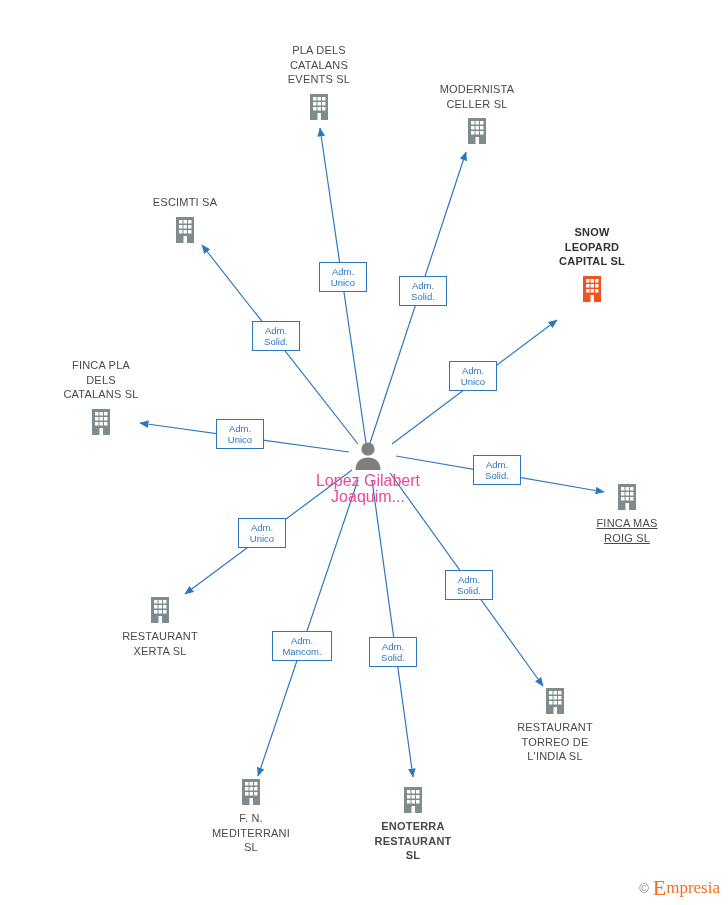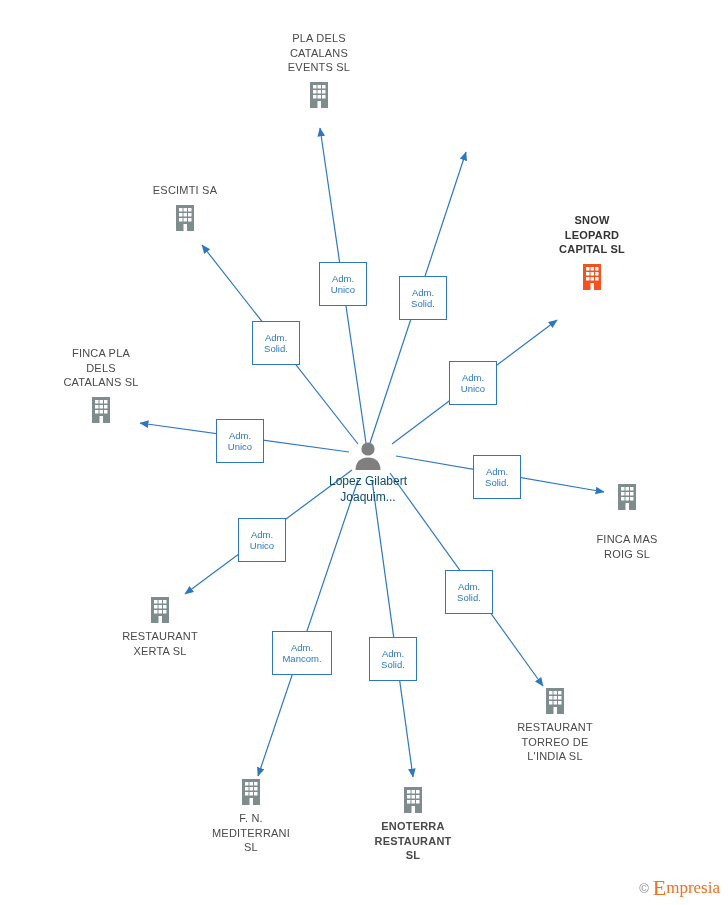--- a/index.html
+++ b/index.html
@@ -27,43 +27,44 @@
   .node {
     position: absolute;
     text-align: center;
   }
   .node-label {
     font-size: 11px;
     line-height: 14.5px;
     color: #4a4a4a;
     letter-spacing: 0.2px;
     white-space: pre-line;
+    margin-top: 12px;
   }
   .node-label.bold {
     font-weight: bold;
     color: #333333;
   }
   .bldg {
     display: block;
     margin: 0 auto;
   }
   .center-node .person-label {
-    font-size: 12px;
+    font-size: 16px;
     line-height: 16px;
-    color: #0c4a6e;
+    color: #ec4899;
     white-space: pre-line;
   }
   .edge-label {
     position: absolute;
     background: #ffffff;
     border: 1px solid #2d77c2;
     color: #2d77c2;
     font-size: 9.5px;
     line-height: 11px;
-    padding: 10px 4px;
+    padding: 3px 4px;
     text-align: center;
     white-space: pre-line;
     box-sizing: border-box;
   }
   .watermark {
     position: absolute;
     right: 8px;
     bottom: 6px;
     display: flex;
     align-items: center;
@@ -131,20 +132,39 @@
           <rect x="11.5" y="10" width="3.5" height="3.5"></rect>
           <rect x="16" y="10" width="3.5" height="3.5"></rect>
         <rect x="7" y="15" width="3.5" height="3.5"></rect>
           <rect x="11.5" y="15" width="3.5" height="3.5"></rect>
           <rect x="16" y="15" width="3.5" height="3.5"></rect>
         <rect x="11.5" y="21" width="3.5" height="7"></rect>
       </g>
     </svg>
   </div>
 
+  <div class="node" style="left:425px; top:70px; width:104px;">
+    <div class="node-label">MODERNISTA
+CELLER  SL</div>
+    <svg class="bldg" width="26" height="30" viewBox="0 0 26 30" style="margin-top:5px;">
+      <rect x="4" y="2" width="18" height="26" fill="#7f8c8d"></rect>
+      <g fill="#ffffff">
+        <rect x="7" y="5" width="3.5" height="3.5"></rect>
+          <rect x="11.5" y="5" width="3.5" height="3.5"></rect>
+          <rect x="16" y="5" width="3.5" height="3.5"></rect>
+        <rect x="7" y="10" width="3.5" height="3.5"></rect>
+          <rect x="11.5" y="10" width="3.5" height="3.5"></rect>
+          <rect x="16" y="10" width="3.5" height="3.5"></rect>
+        <rect x="7" y="15" width="3.5" height="3.5"></rect>
+          <rect x="11.5" y="15" width="3.5" height="3.5"></rect>
+          <rect x="16" y="15" width="3.5" height="3.5"></rect>
+        <rect x="11.5" y="21" width="3.5" height="7"></rect>
+      </g>
+    </svg>
+  </div>
 
   <div class="node" style="left:535px; top:213px; width:114px;">
     <div class="node-label bold">SNOW
 LEOPARD
 CAPITAL  SL</div>
     <svg class="bldg" width="26" height="30" viewBox="0 0 26 30" style="margin-top:5px;">
       <rect x="4" y="2" width="18" height="26" fill="#f4511e"></rect>
       <g fill="#ffffff">
         <rect x="7" y="5" width="3.5" height="3.5"></rect>
           <rect x="11.5" y="5" width="3.5" height="3.5"></rect>
@@ -209,21 +229,21 @@
           <rect x="16" y="5" width="3.5" height="3.5"></rect>
         <rect x="7" y="10" width="3.5" height="3.5"></rect>
           <rect x="11.5" y="10" width="3.5" height="3.5"></rect>
           <rect x="16" y="10" width="3.5" height="3.5"></rect>
         <rect x="7" y="15" width="3.5" height="3.5"></rect>
           <rect x="11.5" y="15" width="3.5" height="3.5"></rect>
           <rect x="16" y="15" width="3.5" height="3.5"></rect>
         <rect x="11.5" y="21" width="3.5" height="7"></rect>
       </g>
     </svg>
-    <div class="node-label" style="margin-top:20px;">FINCA MAS
+    <div class="node-label" style="margin-top:4px;text-decoration:underline;">FINCA MAS
 ROIG  SL</div>
   </div>
 
   <div class="node" style="left:105px; top:595px; width:110px;">
     <svg class="bldg" width="26" height="30" viewBox="0 0 26 30">
       <rect x="4" y="2" width="18" height="26" fill="#7f8c8d"></rect>
       <g fill="#ffffff">
         <rect x="7" y="5" width="3.5" height="3.5"></rect>
           <rect x="11.5" y="5" width="3.5" height="3.5"></rect>
           <rect x="16" y="5" width="3.5" height="3.5"></rect>

